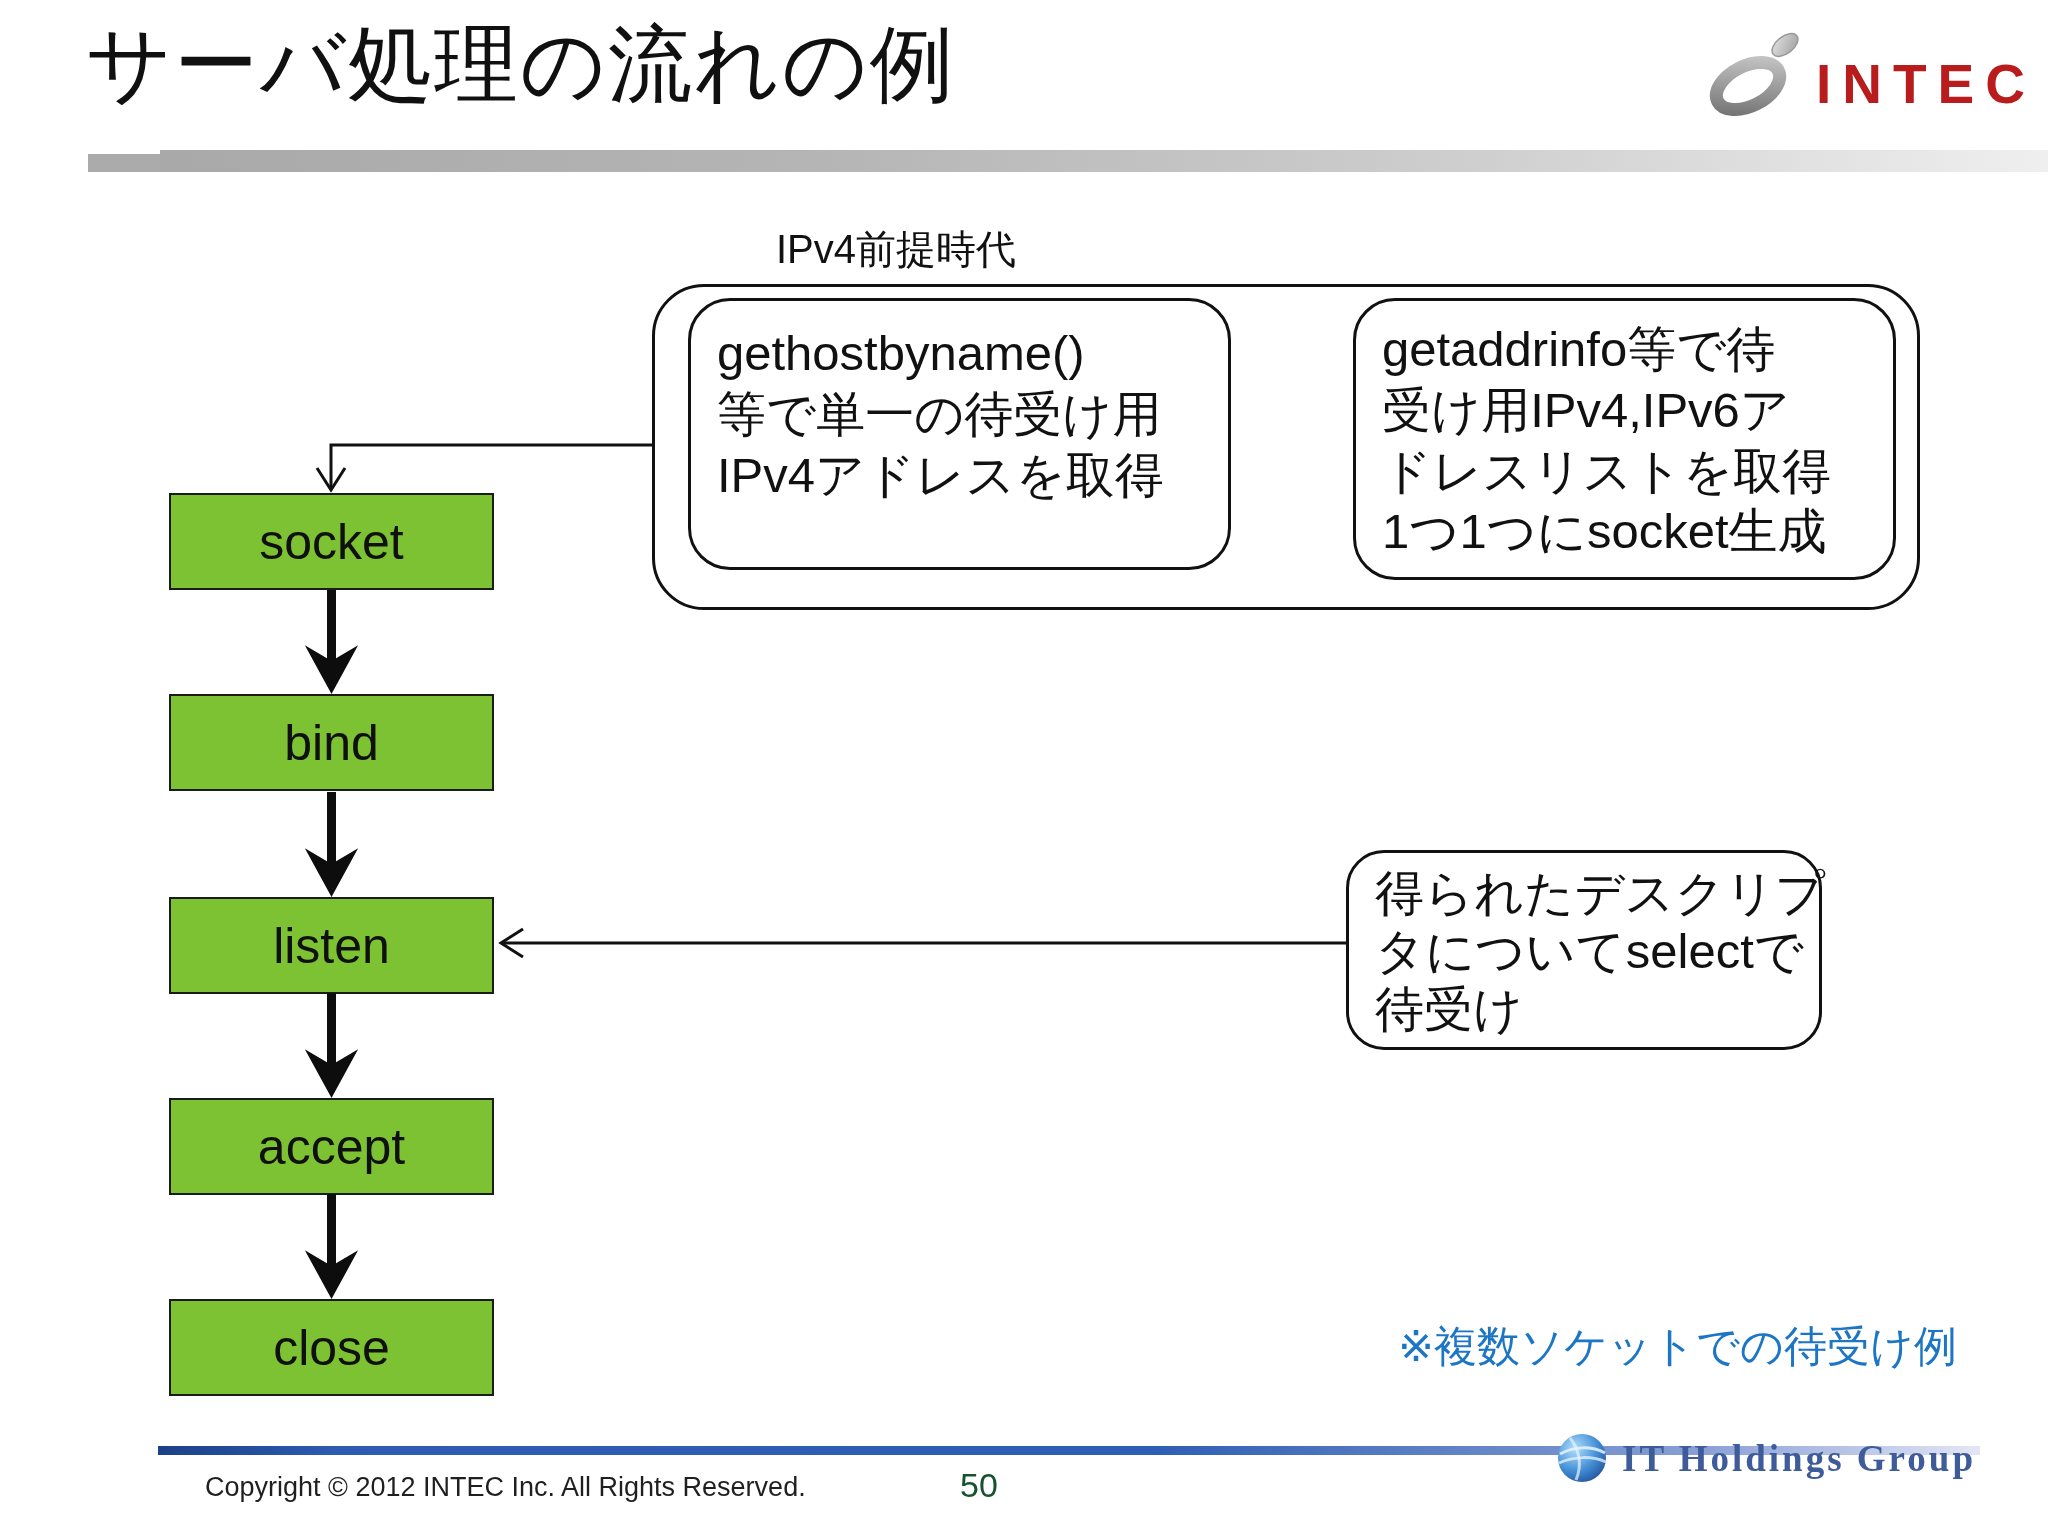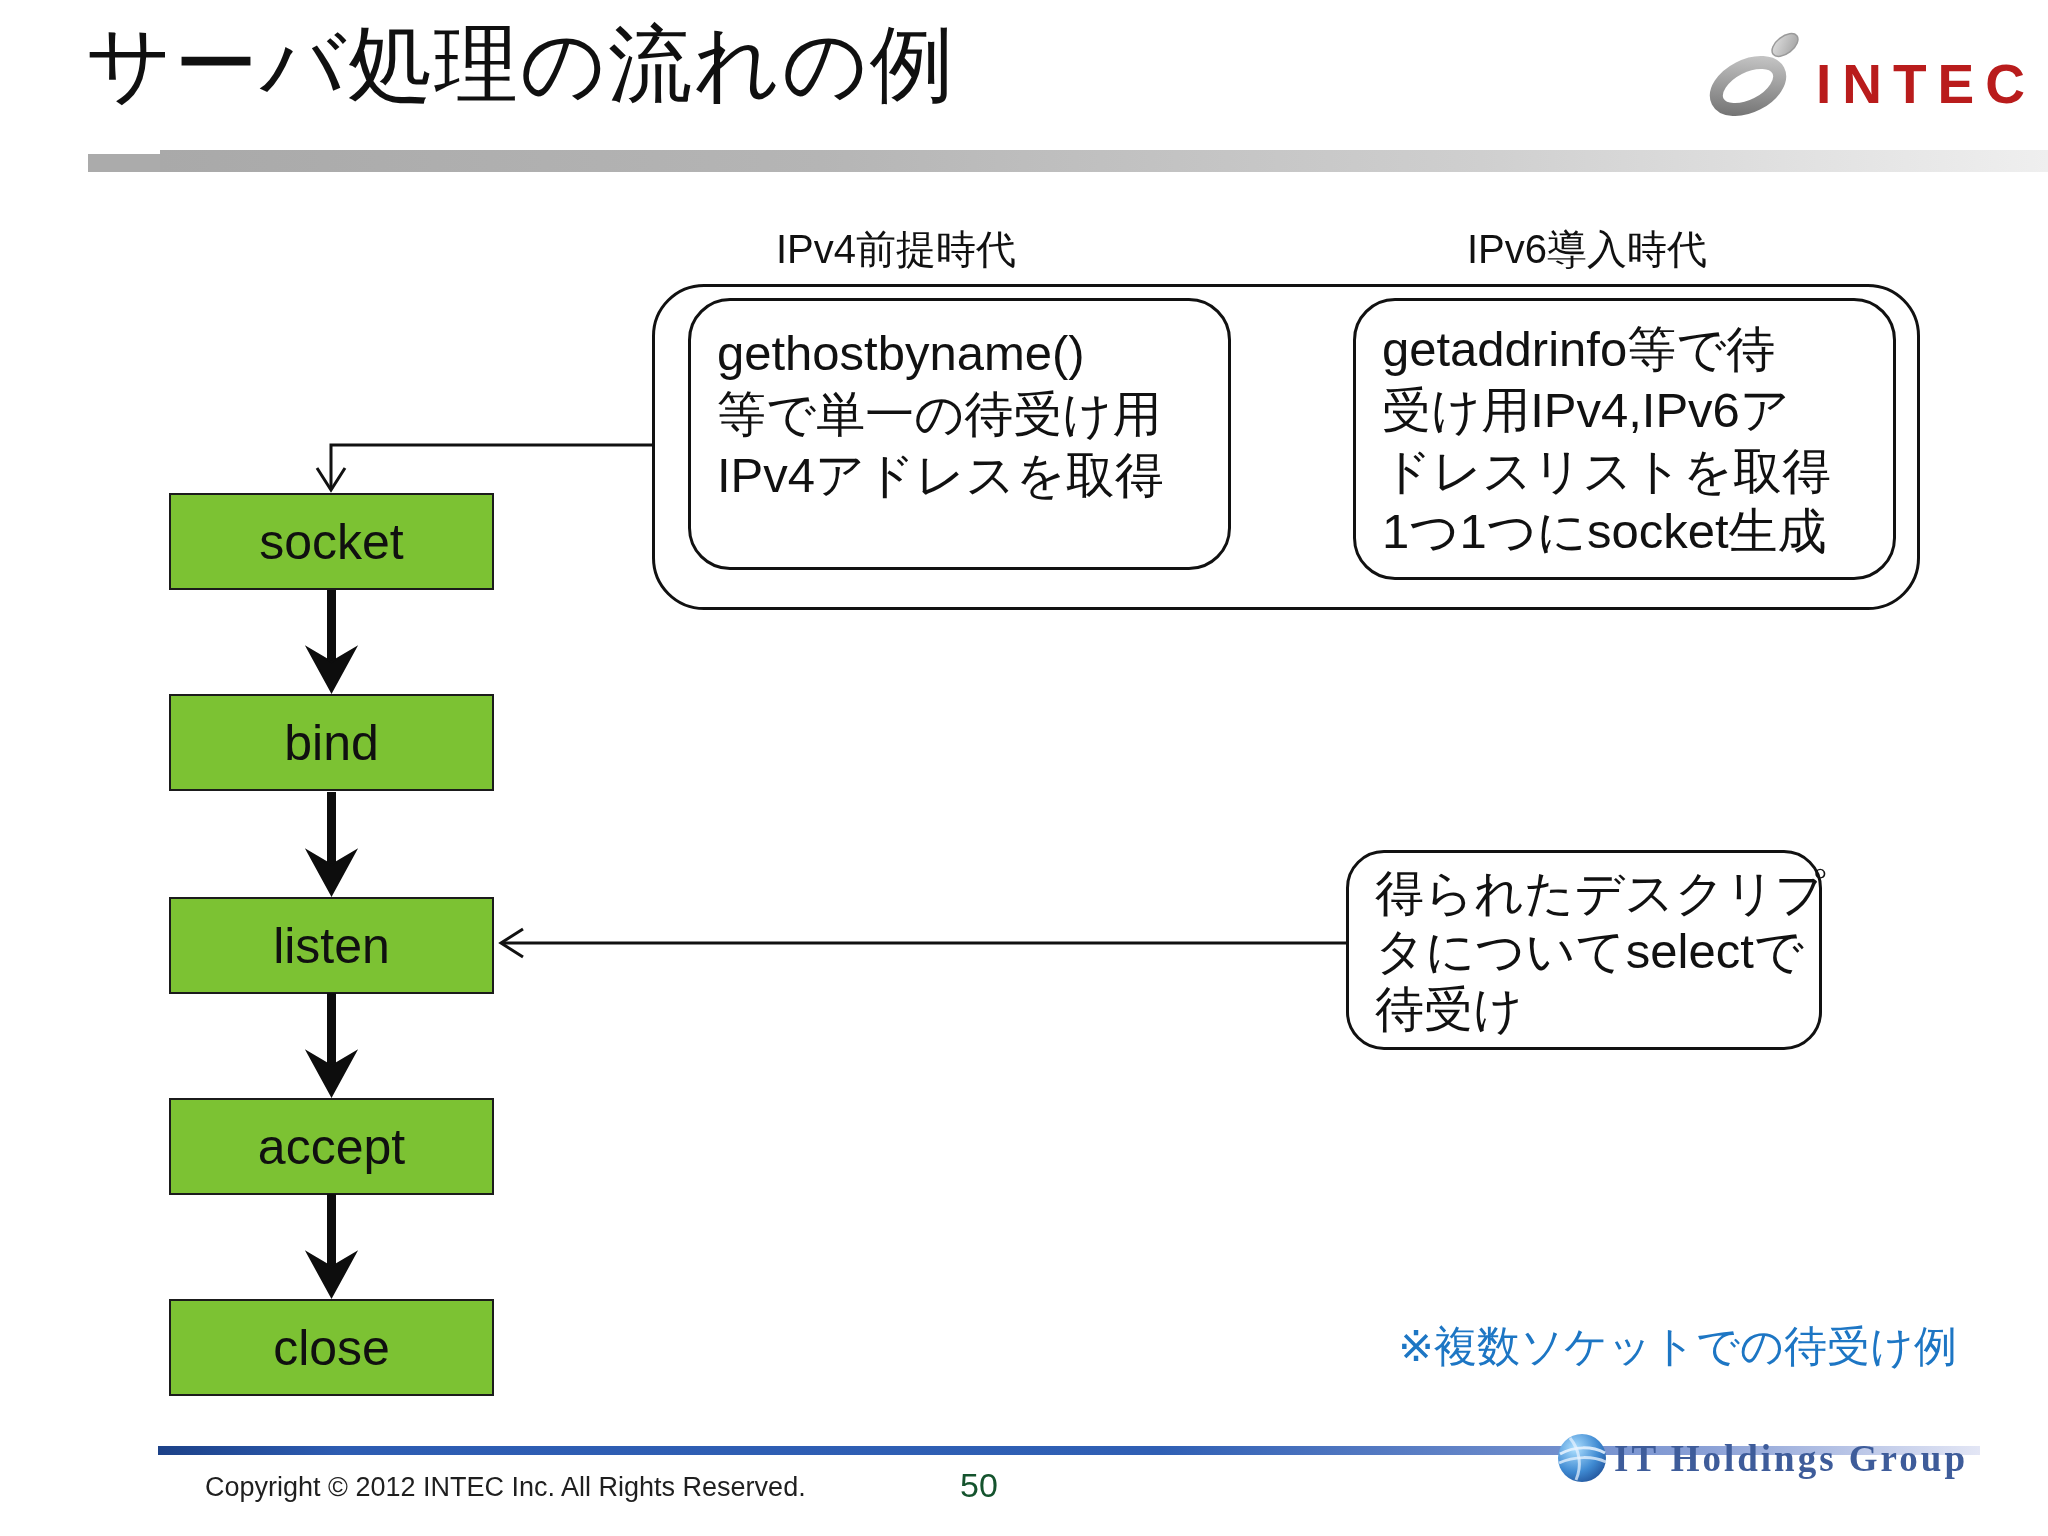--- a/index.html
+++ b/index.html
@@ -72,21 +72,21 @@
     color:var(--note-blue,#1d76c4);
   }
   
   .footer-rule{
     left:158px;top:1446px;width:1822px;height:9px;
     background:linear-gradient(to right,#1c4188 0%,#2d5cb2 10%,#2f5fb4 55%,#8aa0d6 85%,#e3e6f5 100%);
   }
   .copyright{left:205px;top:1472px;font-size:27px;color:#1f1f1f;white-space:nowrap;}
   .page-number{left:960px;top:1466px;width:128px;text-align:left;font-size:34px;color:#14532d;}
   .group-logo{
-    left:1556px;top:1432px;display:flex;align-items:center;gap:6px;
+    left:1556px;top:1432px;display:flex;align-items:center;gap:14px;
   }
   .group-text{
     font-family:"Liberation Serif","DejaVu Serif",serif;
     font-weight:700;font-size:37px;letter-spacing:3px;
     color:var(--group-text-blue,#3e5c9a);white-space:nowrap;
   }
 </style>
 </head>
 <body>
 
@@ -108,21 +108,20 @@
           <stop offset="1" stop-color="#9f9f9f"></stop>
         </linearGradient>
       </defs>
       <ellipse cx="48" cy="64" rx="34" ry="20" fill="none" stroke="url(#swg)" stroke-width="13" transform="rotate(-27 48 64)"></ellipse>
       <ellipse cx="85" cy="23" rx="15" ry="8.5" fill="url(#lfg)" stroke="#9a9a9a" stroke-width="1.5" transform="rotate(-38 85 23)"></ellipse>
     </svg>
     <span class="intec-text">INTEC</span>
   </div>
 
   <div class="abs era-label era-ipv4">IPv4前提時代</div>
-  <div class="abs era-label era-ipv6">IPv6導入時代</div>
 
   <div class="abs outer-callout"></div>
 
   <div class="abs callout co-ipv4">
     <div class="co-line">gethostbyname()</div>
     <div class="co-line">等で単一の待受け用</div>
     <div class="co-line">IPv4アドレスを取得</div>
   </div>
 
   <div class="abs callout co-ipv6">

